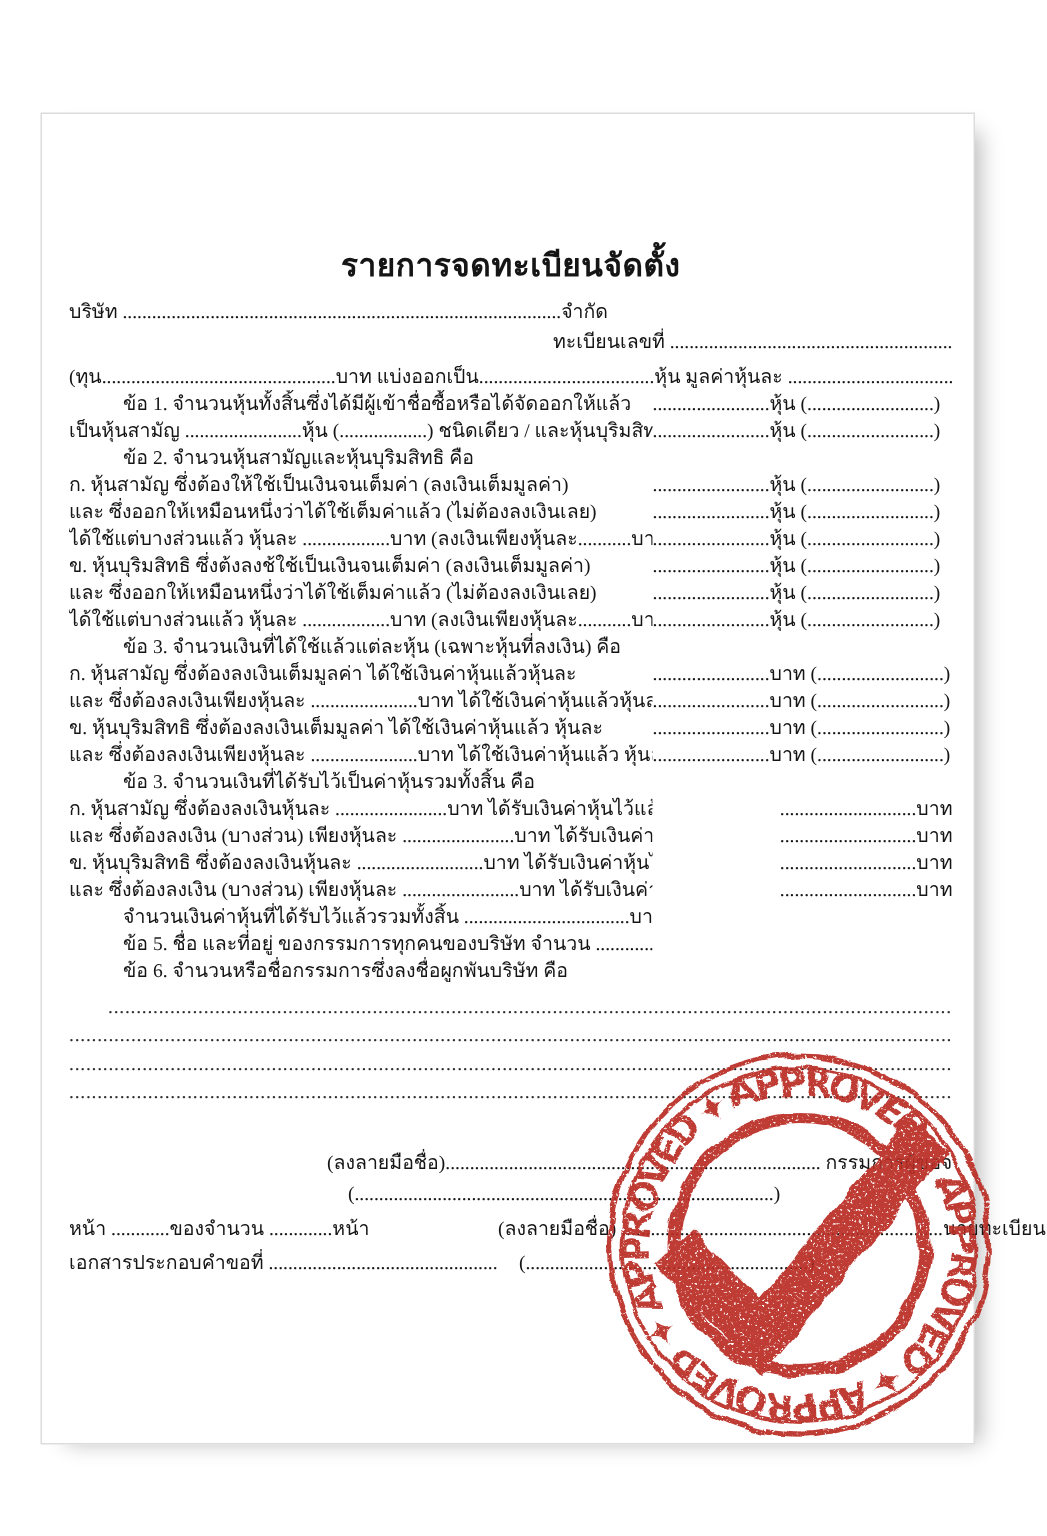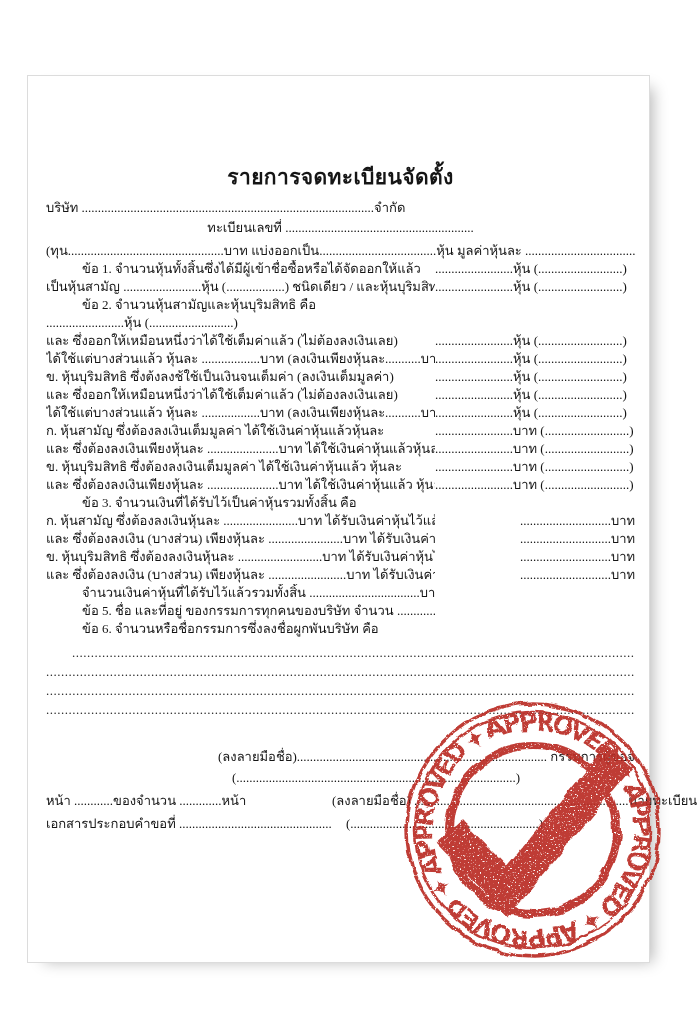--- a/index.html
+++ b/index.html
@@ -9,21 +9,21 @@
          border:1px solid #dcdcdc;box-sizing:border-box;
          box-shadow:10px 6px 14px -7px rgba(0,0,0,.28);}
   
   .paper::before,.paper::after{content:"";position:absolute;z-index:-1;bottom:16px;width:47%;height:24%;
          box-shadow:0 17px 13px rgba(0,0,0,.50);}
   .paper::before{left:8px;transform:rotate(-3.5deg);}
   .paper::after{right:8px;transform:rotate(3.5deg);}
   .content{padding:0 14px 0 18px;font-size:13px;}
   .doc-title{margin-top:88px;text-align:center;font-size:21px;font-weight:700;letter-spacing:.4px;line-height:26px;}
   .center-line{text-align:left;margin-top:9px;line-height:18px;white-space:nowrap;overflow:hidden;}
-  .center-line2{text-align:center;margin-top:2px;line-height:18px;white-space:nowrap;overflow:hidden;}
+  .center-line2{text-align:right;margin-top:2px;line-height:18px;white-space:nowrap;overflow:hidden;}
   .cap{margin-top:5px;line-height:18px;white-space:nowrap;overflow:hidden;}
   .frow{display:flex;white-space:nowrap;overflow:hidden;line-height:18px;}
   .frow .l{flex:1 1 auto;overflow:hidden;}
   .frow .r{flex:0 0 200px;overflow:hidden;}
   .ind .l{padding-left:36px;}
   .ra .r{text-align:right;}
   .blanks{margin-top:5px;}
   .blank{line-height:19px;white-space:nowrap;overflow:hidden;color:#2e2e2e;letter-spacing:.5px;}
   .blank.first{padding-left:26px;}
   .sig{margin-top:28px;line-height:19px;}
@@ -56,20 +56,21 @@
         </div>
       <div class="frow">
           <span class="l">เป็นหุ้นสามัญ ........................หุ้น (..................) ชนิดเดียว / และหุ้นบุริมสิทธิ</span>
           <span class="r">........................หุ้น  (..........................)</span>
         </div>
       <div class="frow ind">
           <span class="l">ข้อ 2. จำนวนหุ้นสามัญและหุ้นบุริมสิทธิ คือ</span>
           <span class="r"></span>
         </div>
       <div class="frow">
+          <span class="l">ก. หุ้นสามัญ ซึ่งต้องให้ใช้เป็นเงินจนเต็มค่า (ลงเงินเต็มมูลค่า)</span>
           <span class="r">........................หุ้น  (..........................)</span>
         </div>
       <div class="frow">
           <span class="l">และ ซึ่งออกให้เหมือนหนึ่งว่าได้ใช้เต็มค่าแล้ว (ไม่ต้องลงเงินเลย)</span>
           <span class="r">........................หุ้น  (..........................)</span>
         </div>
       <div class="frow">
           <span class="l">ได้ใช้แต่บางส่วนแล้ว หุ้นละ ..................บาท (ลงเงินเพียงหุ้นละ...........บาท)</span>
           <span class="r">........................หุ้น  (..........................)</span>
         </div>
@@ -77,20 +78,24 @@
           <span class="l">ข. หุ้นบุริมสิทธิ ซึ่งต้งลงช้ใช้เป็นเงินจนเต็มค่า (ลงเงินเต็มมูลค่า)</span>
           <span class="r">........................หุ้น  (..........................)</span>
         </div>
       <div class="frow">
           <span class="l">และ ซึ่งออกให้เหมือนหนึ่งว่าได้ใช้เต็มค่าแล้ว (ไม่ต้องลงเงินเลย)</span>
           <span class="r">........................หุ้น  (..........................)</span>
         </div>
       <div class="frow">
           <span class="l">ได้ใช้แต่บางส่วนแล้ว หุ้นละ ..................บาท (ลงเงินเพียงหุ้นละ...........บาท)</span>
           <span class="r">........................หุ้น  (..........................)</span>
+        </div>
+      <div class="frow ind">
+          <span class="l">ข้อ 3. จำนวนเงินที่ได้ใช้แล้วแต่ละหุ้น (เฉพาะหุ้นที่ลงเงิน) คือ</span>
+          <span class="r"></span>
         </div>
       <div class="frow">
           <span class="l">ก. หุ้นสามัญ ซึ่งต้องลงเงินเต็มมูลค่า ได้ใช้เงินค่าหุ้นแล้วหุ้นละ</span>
           <span class="r">........................บาท  (..........................)</span>
         </div>
       <div class="frow">
           <span class="l">และ ซึ่งต้องลงเงินเพียงหุ้นละ ......................บาท ได้ใช้เงินค่าหุ้นแล้วหุ้นละ</span>
           <span class="r">........................บาท  (..........................)</span>
         </div>
       <div class="frow">

